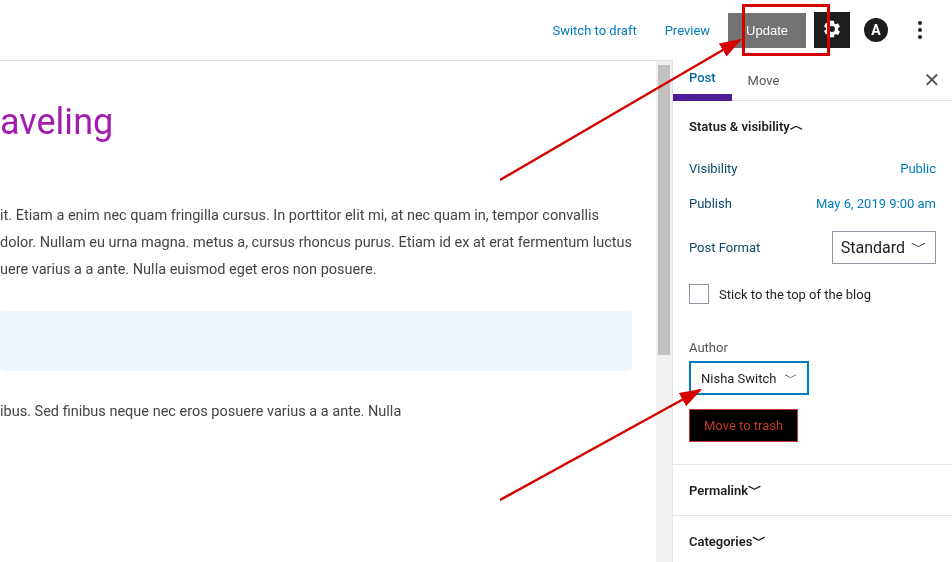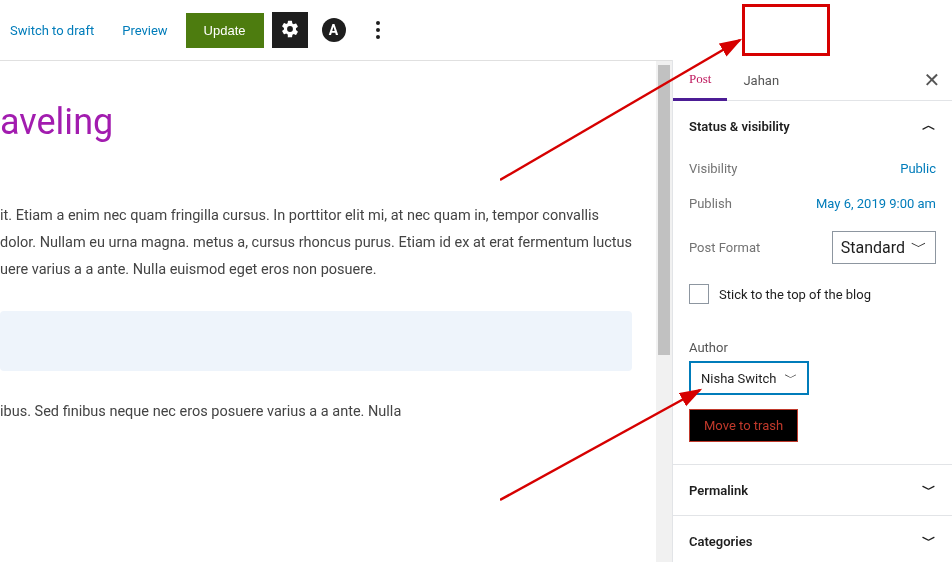--- a/index.html
+++ b/index.html
@@ -10,32 +10,33 @@
       background: #fff;
       width: 952px;
       height: 562px;
       overflow: hidden;
       position: relative;
     }
     .topbar {
       height: 60px;
       display: flex;
       align-items: center;
+      justify-content: flex-end;
       padding: 0 14px 0 0;
       gap: 8px;
       background: #fff;
     }
     .topbar-link {
       color: #007cba;
       font-size: 13px;
       padding: 8px 10px;
       cursor: pointer;
     }
     .btn-update {
-      background: #4d7c0f;
+      background: #737373;
       color: #fff;
       border: none;
       padding: 10px 18px;
       font-size: 13px;
       cursor: pointer;
     }
     .icon-btn {
       width: 36px;
       height: 36px;
       display: flex;
@@ -105,58 +106,56 @@
     }
     .tab {
       padding: 0 16px;
       height: 100%;
       display: flex;
       align-items: center;
       cursor: pointer;
       color: #555;
     }
     .tab.active {
-      color: #be185d;
+      color: #0369a1;
       font-weight: 500;
-      border-bottom: 3px solid #4c1d95;
+      border-bottom: 7px solid #4c1d95;
       margin-bottom: -1px;
-      font-family: Liberation Serif, serif;
     }
     .tab-close {
       margin-left: auto;
       width: 40px;
       height: 40px;
       display: flex;
       align-items: center;
       justify-content: center;
       font-size: 20px;
       cursor: pointer;
       color: #555;
     }
     .panel {
       border-bottom: 1px solid #e2e4e7;
     }
     .panel-head {
       display: flex;
       align-items: center;
-      justify-content: space-between;
       padding: 16px;
       font-weight: 600;
       cursor: pointer;
     }
     .panel-body {
       padding: 0 16px 16px 16px;
     }
     .row {
       display: flex;
       align-items: center;
       justify-content: space-between;
       padding: 10px 0;
     }
-    .row-label { color: #737373; }
+    .row-label { color: #0c4a6e; }
     .row-value { color: #007cba; cursor: pointer; font-size: 13px; }
     .select-box {
       border: 1px solid #8d96a0;
       padding: 5px 8px;
       display: inline-flex;
       align-items: center;
       gap: 6px;
       font-size: 16px;
       cursor: pointer;
       background: #fff;
@@ -247,21 +246,21 @@
     </div>
     <h1 class="post-title">aveling</h1>
     <p class="post-text">it. Etiam a enim nec quam fringilla cursus. In porttitor elit mi, at nec quam in, tempor convallis dolor. Nullam eu urna magna. metus a, cursus rhoncus purus.  Etiam id ex at erat fermentum luctus uere varius a a ante. Nulla euismod eget eros non posuere.</p>
     <div class="callout-box"></div>
     <p class="post-text">ibus. Sed finibus neque nec eros posuere varius a a ante. Nulla</p>
   </div>
 
   <div class="sidebar">
     <div class="tabs">
       <div class="tab active">Post</div>
-      <div class="tab">Jahan</div>
+      <div class="tab">Move</div>
       <div class="tab-close">
         <span>✕</span>
       </div>
     </div>
 
     <div class="panel">
       <div class="panel-head">
         <span>Status &amp; visibility</span>
         <span class="chev">︿</span>
       </div>

